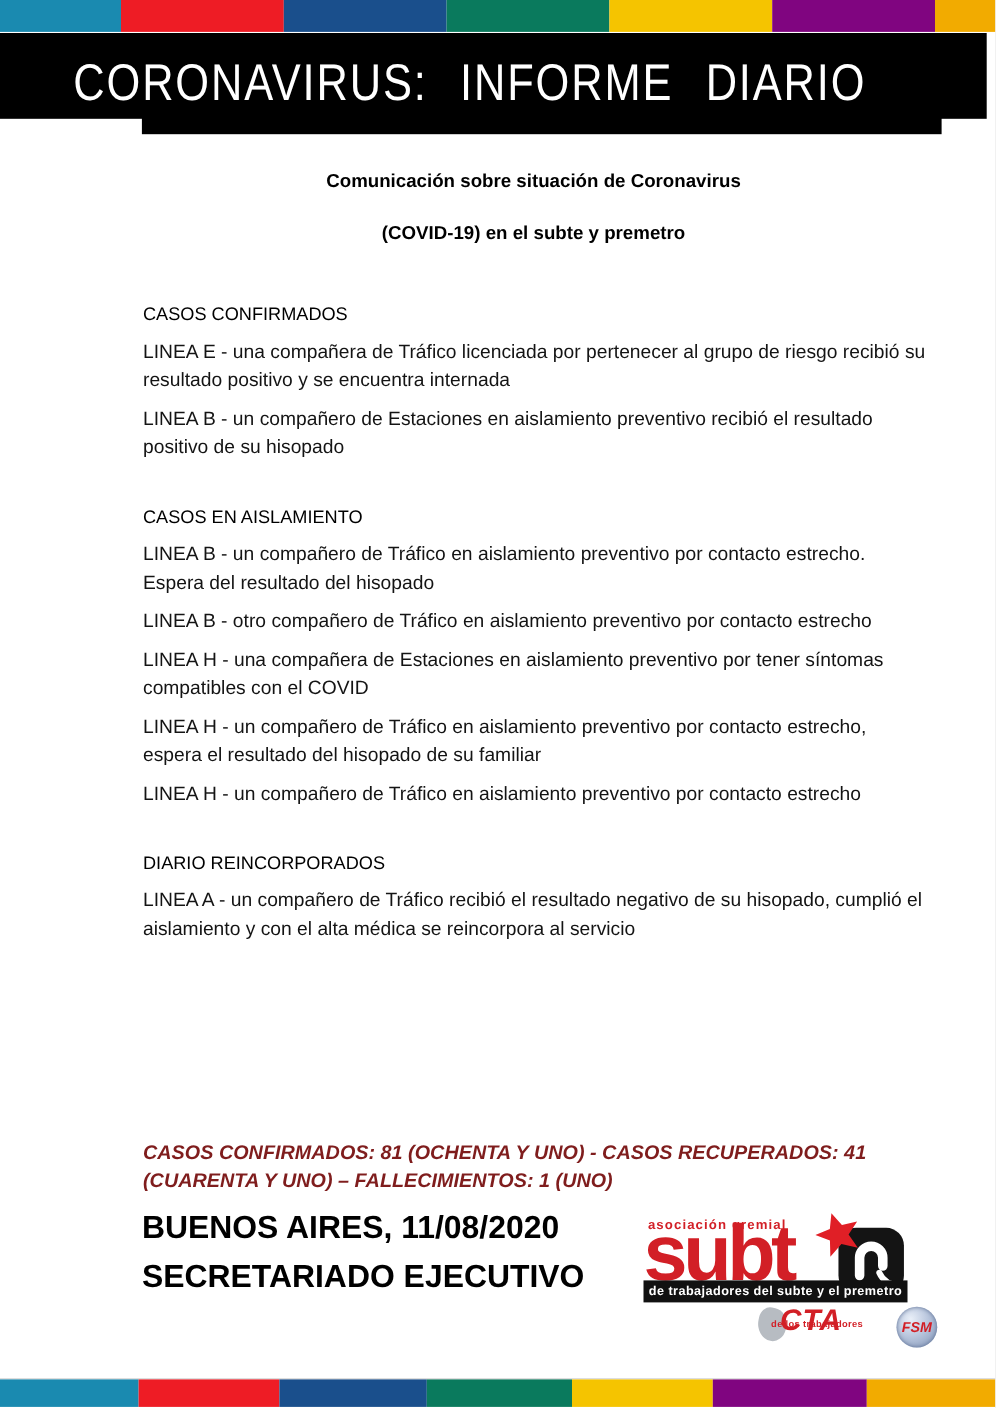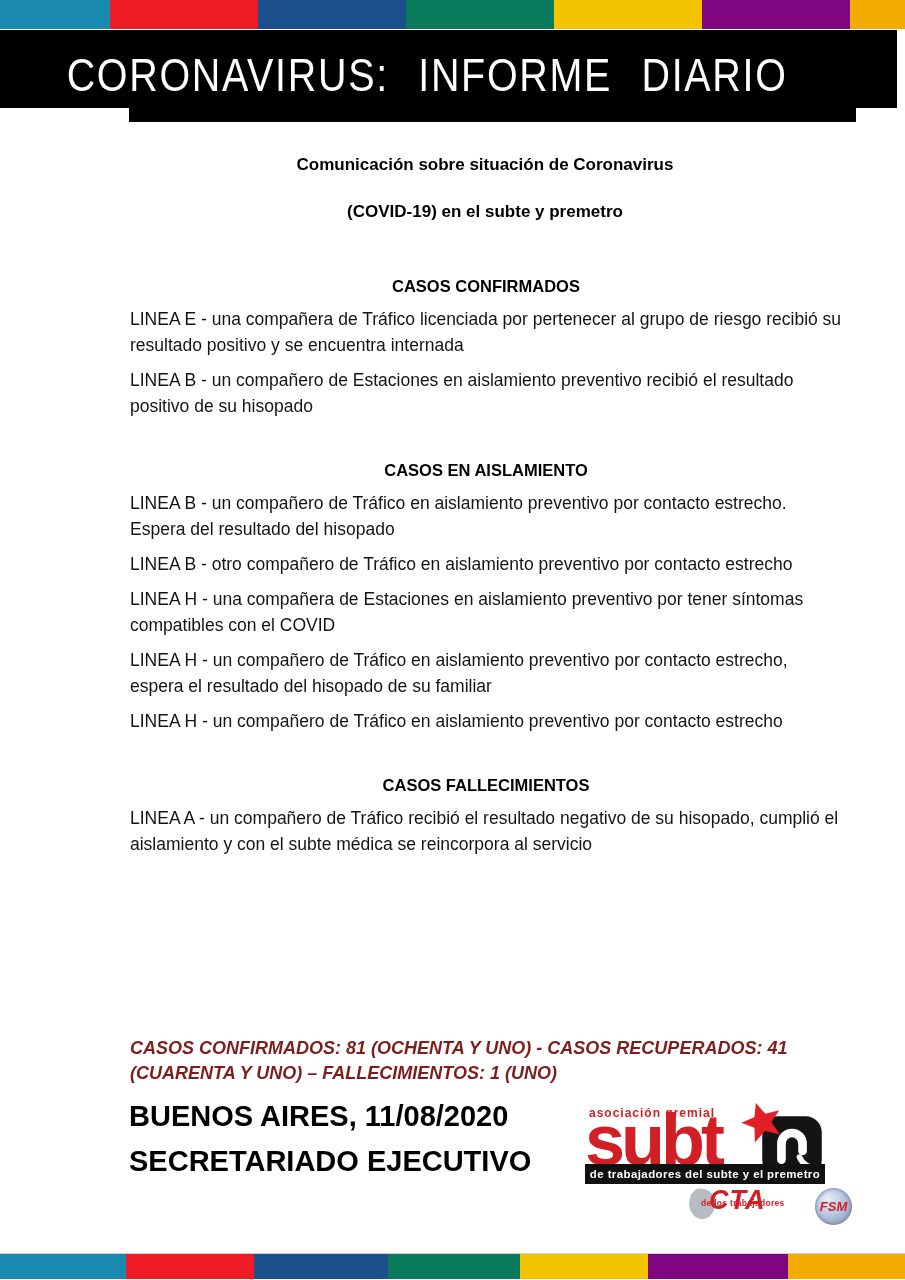--- a/index.html
+++ b/index.html
@@ -35,21 +35,21 @@
   }
 
   
   .content {
     position:absolute; left:130px; top:276px; width:712px;
     font-size:17.5px; line-height:26px;
   }
   .section { margin:0 0 41px 0; }
   .section.extra-gap { margin-top:13px; }
   .section h3 {
-    margin:0 0 10px 0; font-size:16.5px; font-weight:bold; color:#000; line-height:20px;text-align:center;
+    margin:0 0 10px 0; font-size:16.5px; font-weight:normal; color:#000; line-height:20px;
   }
   .section p { margin:0 0 9px 0; }
   .section p:last-child { margin-bottom:0; }
 
   
   .summary {
     position:absolute; left:130px; top:1036px; width:700px;
     font-size:18px; font-weight:bold; font-style:italic; line-height:25px; color:#7f1d1d;
   }
 
@@ -139,22 +139,22 @@
     <div class="section">
       <h3>CASOS EN AISLAMIENTO</h3>
       <p>LINEA B - un compañero de Tráfico en aislamiento preventivo por contacto estrecho. Espera del resultado del hisopado</p>
       <p>LINEA B - otro compañero de Tráfico en aislamiento preventivo por contacto estrecho</p>
       <p>LINEA H - una compañera de Estaciones en aislamiento preventivo por tener síntomas compatibles con el COVID</p>
       <p>LINEA H - un compañero de Tráfico en aislamiento preventivo por contacto estrecho, espera el resultado del hisopado de su familiar</p>
       <p>LINEA H - un compañero de Tráfico en aislamiento preventivo por contacto estrecho</p>
     </div>
 
     <div class="section extra-gap">
-      <h3>CASOS FALLECIMIENTOS</h3>
-      <p>LINEA A - un compañero de Tráfico recibió el resultado negativo de su hisopado, cumplió el aislamiento y con el subte médica se reincorpora  al servicio</p>
+      <h3>DIARIO REINCORPORADOS</h3>
+      <p>LINEA A - un compañero de Tráfico recibió el resultado negativo de su hisopado, cumplió el aislamiento y con el alta médica se reincorpora  al servicio</p>
     </div>
 
   </div>
 
   <div class="summary">CASOS CONFIRMADOS: 81 (OCHENTA Y UNO) - CASOS RECUPERADOS: 41 (CUARENTA Y UNO) – FALLECIMIENTOS: 1 (UNO)</div>
 
   <div class="footer-sig">
     <div>BUENOS AIRES, 11/08/2020</div>
     <div>SECRETARIADO EJECUTIVO</div>
   </div>

